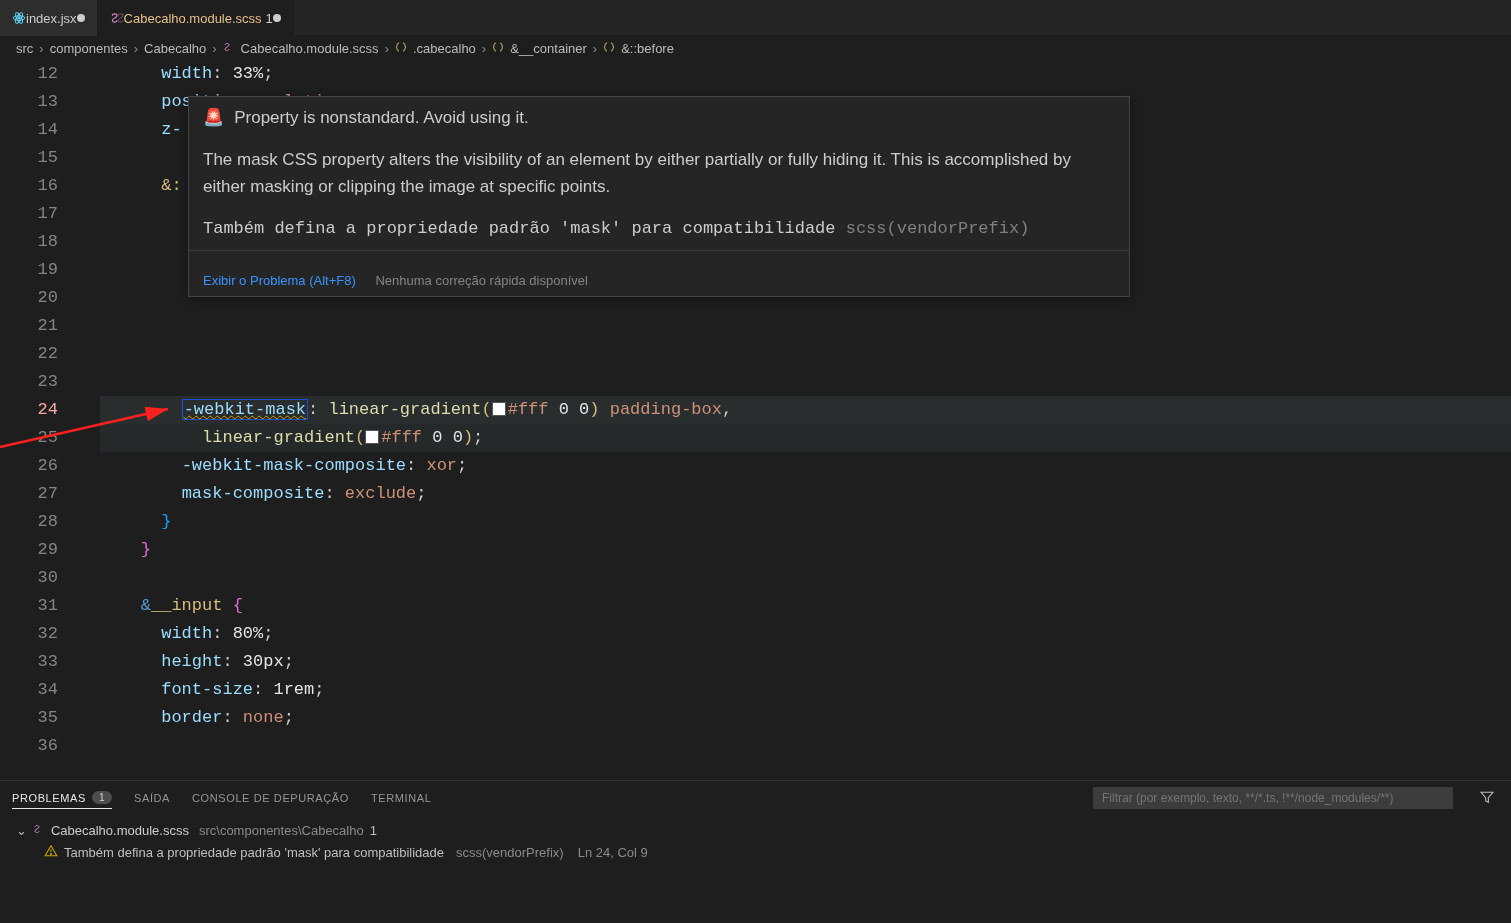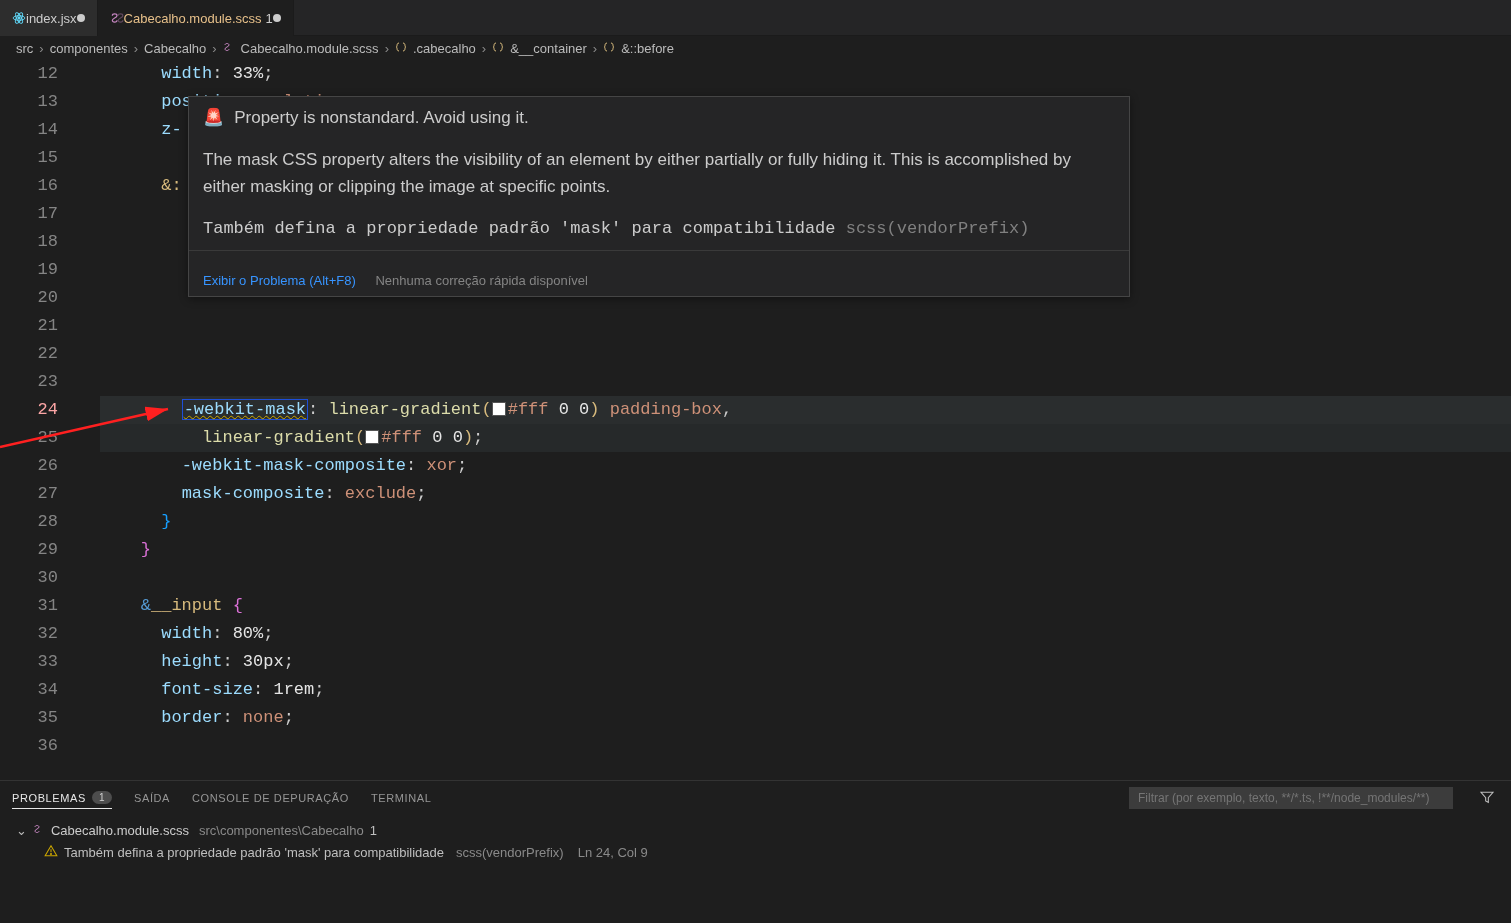--- a/index.html
+++ b/index.html
@@ -171,21 +171,21 @@
   border-radius: 10px; font-size: 10px;
   padding: 1px 7px;
 }
 .panel-tabs .spacer { flex: 1; }
 .panel-filter {
   background: #3c3c3c;
   color: #9d9d9d;
   border: 1px solid #3c3c3c;
   padding: 3px 8px;
   font-size: 12px;
-  width: 324px;
+  width: 360px;
 }
 .panel-body { padding: 4px 16px; font-size: 13px; color: #bfbfbf; }
 .panel-row { display: flex; align-items: center; gap: 6px; height: 22px; }
 .panel-row .chev { color: #bbbbbb; }
 .panel-row .fname { color: #cccccc; }
 .panel-row .fpath { color: #8a8a8a; margin-left: 4px; }
 .panel-row.sub { padding-left: 28px; }
 .panel-row .warn-icon { color: #cca700; }
 .panel-row .loc { color: #8a8a8a; margin-left: 8px; }
 .panel-row .src { color: #8a8a8a; margin-left: 6px; }

